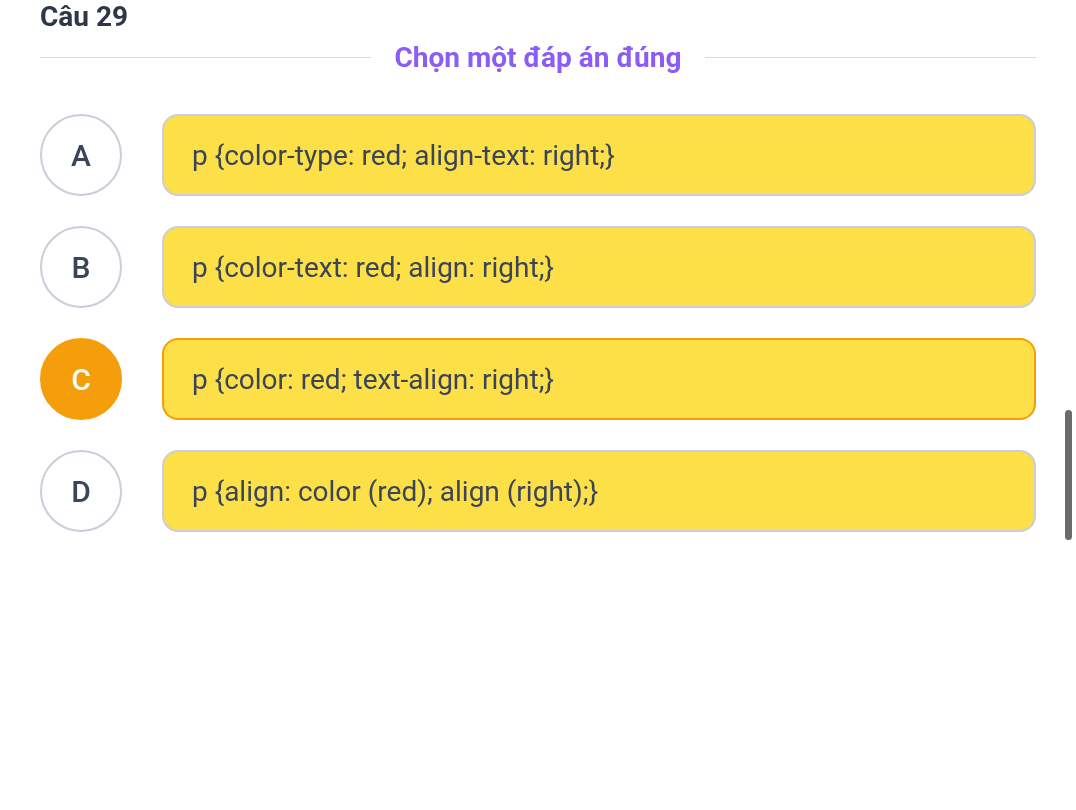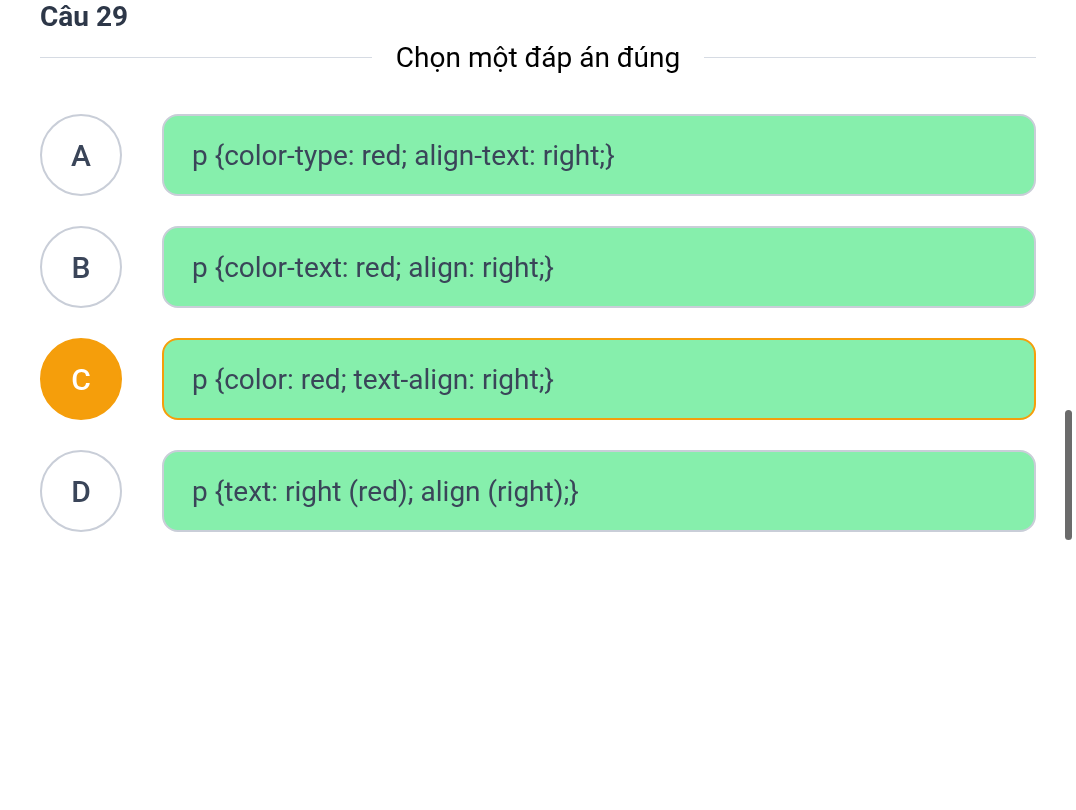--- a/index.html
+++ b/index.html
@@ -28,22 +28,22 @@
       align-items: center;
       margin-bottom: 40px;
     }
     .instruction-line {
       flex: 1;
       height: 1px;
       background: #d6dbe3;
     }
     .instruction-text {
       font-size: 28px;
-      font-weight: 400;
-      color: #000000;
+      font-weight: 700;
+      color: #8b5cf6;
       padding: 0 24px;
       white-space: nowrap;
     }
     .options { display: flex; flex-direction: column; gap: 30px; }
     .option-row {
       display: flex;
       align-items: center;
       gap: 40px;
     }
     .option-letter {
@@ -69,21 +69,21 @@
     .option-content {
       flex: 1;
       min-height: 82px;
       border: 2px solid #c9ced8;
       border-radius: 16px;
       display: flex;
       align-items: center;
       padding: 0 28px;
       font-size: 28px;
       color: #3a4559;
-      background: #86efac;
+      background: #fde047;
       cursor: pointer;
     }
     .option-content.selected {
       border-color: #f59e0b;
     }
     .scroll-indicator {
       position: absolute;
       right: 4px;
       bottom: 12px;
       width: 7px;
@@ -113,17 +113,17 @@
   <div class="option-row">
     <div class="option-letter">B</div>
     <div class="option-content">p {color-text: red; align: right;}</div>
   </div>
   <div class="option-row">
     <div class="option-letter selected">C</div>
     <div class="option-content selected">p {color: red; text-align: right;}</div>
   </div>
   <div class="option-row">
     <div class="option-letter">D</div>
-    <div class="option-content">p {text: right (red); align (right);}</div>
+    <div class="option-content">p {align: color (red); align (right);}</div>
   </div>
 </div>
 
 <div class="scroll-indicator"></div>
 
 </body></html>

